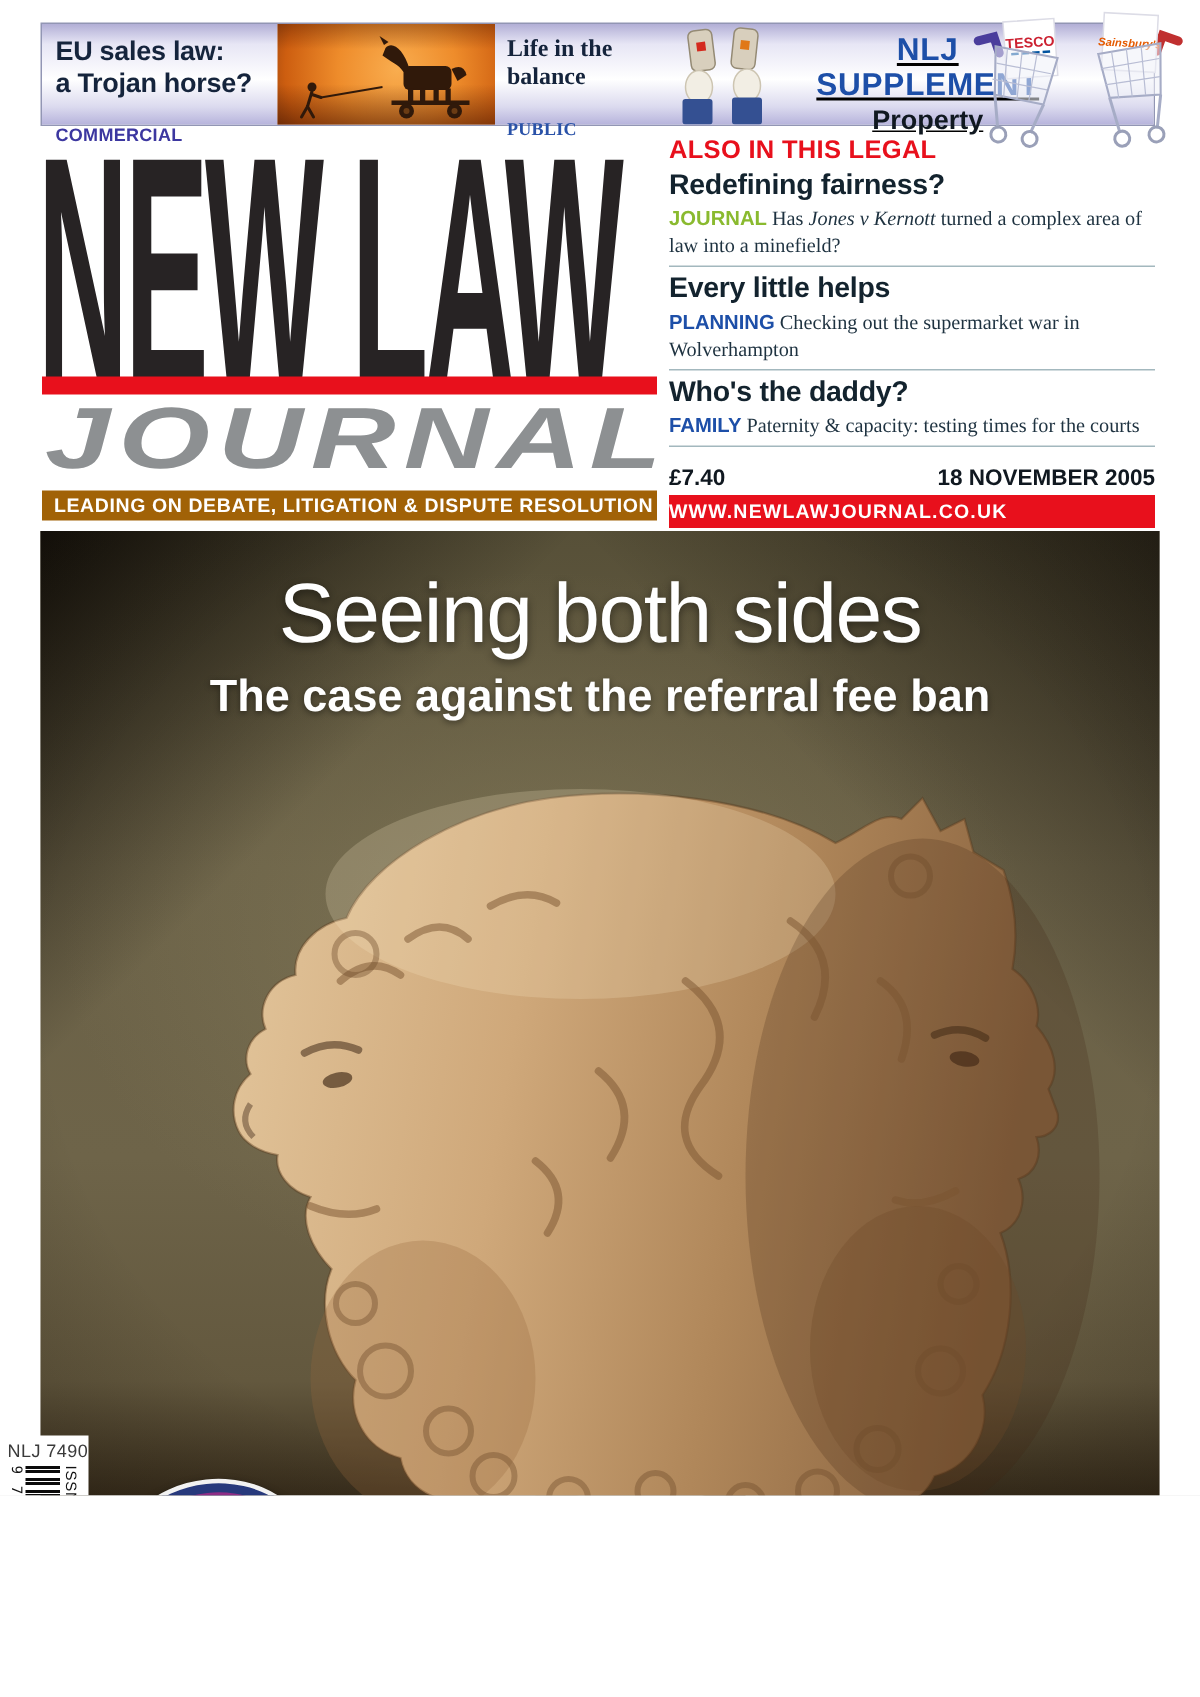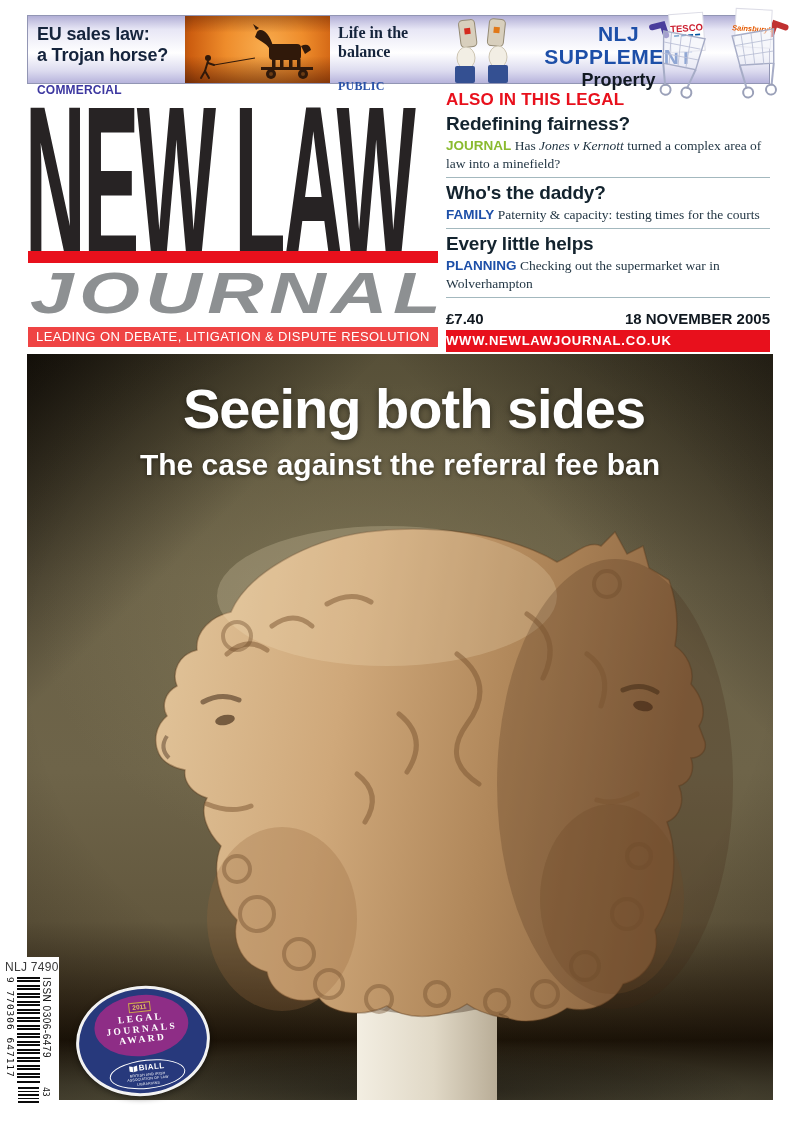--- a/index.html
+++ b/index.html
@@ -1,46 +1,46 @@
 <!DOCTYPE html>
 <html><head>
 <meta charset="utf-8">
 <style>
   html,body{margin:0;padding:0;background:#ffffff;}
-  .page{position:relative;width:800px;height:1131px;background:#ffffff;overflow:hidden;
+  .page{position:relative;width:800px;height:997px;background:#ffffff;overflow:hidden;
         font-family:"Liberation Sans","DejaVu Sans",sans-serif;outline:1px solid #d9d9d9;}
 
   
   .top-strip{position:absolute;left:27px;top:15px;width:743px;height:69px;display:flex;
              border:1px solid #9296b4;box-sizing:border-box;}
   .strip-grad{background:linear-gradient(180deg,#b2afd6 0%,#e7e6f5 20%,#ffffff 55%,#dcdbef 82%,#b7b4dc 100%);}
   .sp{box-sizing:border-box;height:100%;}
   .sp-text1{width:157px;padding:8px 0 0 9px;}
   .sp-horse{width:145px;background:
       linear-gradient(180deg,rgba(70,20,0,0.35) 0%,rgba(70,20,0,0) 25%,rgba(70,20,0,0) 60%,rgba(60,15,0,0.5) 100%),
       radial-gradient(circle at 55% 45%, #f9ad4f 0%, #ee8c2b 45%, #cd5e10 85%, #a64a0e 100%);}
   .sp-text2{width:100px;padding:8px 0 0 8px;font-family:Liberation Serif, serif;}
   .sp-defib{width:100px;}
-  .sp-supp{width:239px;text-align:center;padding:6px 62px 0 0;}
+  .sp-supp{width:239px;text-align:center;padding:6px 62px 0 0;text-decoration:underline;}
   .strip-h{font-size:18px;font-weight:bold;color:#15243c;line-height:1.16;letter-spacing:-0.2px;}
   .strip-h2{font-size:16px;font-weight:bold;color:#15243c;line-height:1.18;}
   .strip-cat{font-size:12px;font-weight:bold;color:#3c37a0;margin-top:17px;letter-spacing:0.2px;}
   .strip-cat2{color:#2a52a8;}
   .supp-blue{font-size:21px;line-height:1.1;font-weight:bold;color:#1d4fa8;letter-spacing:0.5px;}
   .supp-prop{font-size:18px;font-weight:bold;color:#101820;margin-top:2px;}
   .trolleys{position:absolute;right:-28px;top:-13px;width:152px;height:102px;}
 
   
   .mast-title{position:absolute;left:25px;top:73px;font-size:100px;font-weight:bold;color:#272324;
               line-height:1;letter-spacing:-3px;transform:scale(0.84,2.2);transform-origin:left top;white-space:nowrap;}
   .mast-redbar{position:absolute;left:28px;top:251px;width:410px;height:12px;background:#e8101c;}
   .mast-journal{position:absolute;left:30px;top:264px;font-size:58px;font-weight:bold;font-style:italic;
                 color:#8d9092;letter-spacing:4px;line-height:1;transform:scaleX(1.35);transform-origin:left top;white-space:nowrap;}
-  .mast-tagline{position:absolute;left:28px;top:327px;width:410px;height:20px;background:#ef4444;
-                color:#ffffff;font-size:13px;font-weight:normal;line-height:20px;padding-left:8px;
+  .mast-tagline{position:absolute;left:28px;top:327px;width:410px;height:20px;background:#a16207;
+                color:#ffffff;font-size:13px;font-weight:bold;line-height:20px;padding-left:8px;
                 letter-spacing:0.4px;box-sizing:border-box;white-space:nowrap;}
 
   
   .right-col{position:absolute;left:446px;top:90px;width:324px;}
   .also-hdr{font-size:17px;font-weight:bold;color:#e8101c;letter-spacing:0.2px;margin-bottom:3px;}
   .it-head{font-size:19px;font-weight:bold;color:#13232e;margin:3px 0 2px 0;letter-spacing:-0.2px;}
   .it-body{font-family:"Liberation Serif","DejaVu Serif",serif;font-size:13.5px;line-height:1.34;
            color:#1e3240;margin:0 0 4px 0;}
   .it-label{font-family:"Liberation Sans","DejaVu Sans",sans-serif;font-weight:bold;font-size:13.5px;}
   .lab-green{color:#8aba2f;} .lab-blue{color:#1d4fa8;}
@@ -51,22 +51,22 @@
             color:#ffffff;font-size:13px;font-weight:bold;text-align:left;line-height:22px;letter-spacing:0.8px;}
 
   
   .photo{position:absolute;left:27px;top:354px;width:746px;height:746px;overflow:hidden;
     background:
       radial-gradient(ellipse 95% 85% at 50% 42%, rgba(0,0,0,0) 52%, rgba(12,8,4,0.5) 100%),
       linear-gradient(135deg, rgba(8,5,2,0.85) 0%, rgba(8,5,2,0) 24%),
       linear-gradient(225deg, rgba(8,5,2,0.6) 0%, rgba(8,5,2,0) 26%),
       radial-gradient(ellipse 60% 45% at 45% 36%, rgba(142,132,96,0.5), rgba(0,0,0,0) 72%),
       linear-gradient(180deg,#575038 0%,#6a6147 30%,#6e6449 56%,#63583e 76%,#352a19 87%,#1d1408 92%,#514c38 98%,#5e5942 100%);}
-  .cover-headline{position:absolute;left:14px;top:22px;width:100%;text-align:center;color:#ffffff;
-                  font-size:56px;font-weight:bold;letter-spacing:-1px;text-shadow:0 2px 6px rgba(0,0,0,0.45);}
+  .cover-headline{position:absolute;left:0;top:22px;width:100%;text-align:center;color:#ffffff;
+                  font-size:56px;font-weight:normal;letter-spacing:-1px;text-shadow:0 2px 6px rgba(0,0,0,0.45);}
   .cover-sub{position:absolute;left:0;top:94px;width:100%;text-align:center;color:#ffffff;
              font-size:30px;font-weight:bold;letter-spacing:0;text-shadow:0 1px 4px rgba(0,0,0,0.45);}
   .sculpt{position:absolute;left:0;top:0;width:746px;height:746px;}
 
   
   .barcode-box{position:absolute;left:0;top:957px;width:59px;height:150px;background:#ffffff;z-index:5;}
   .nlj-code{font-size:12px;color:#3a3a3a;padding:3px 0 0 5px;letter-spacing:0.3px;}
   .bc-row{position:absolute;left:5px;top:20px;height:106px;display:flex;gap:1px;}
   .bc-vtext{writing-mode:vertical-rl;font-family:"DejaVu Sans Mono","Liberation Mono",monospace;
             font-size:9.5px;color:#111;letter-spacing:1px;}
@@ -214,28 +214,28 @@
   <div class="right-col">
     <div class="also-hdr">ALSO IN THIS LEGAL</div>
 
     <div>
       <div class="it-head">Redefining fairness?</div>
       <p class="it-body"><span class="it-label lab-green">JOURNAL</span> <span>Has </span><i>Jones v Kernott</i><span> turned a complex area of law into a minefield?</span></p>
       <hr class="divider">
     </div>
 
     <div>
+      <div class="it-head">Every little helps</div>
+      <p class="it-body"><span class="it-label lab-blue">PLANNING</span> <span>Checking out the supermarket war in Wolverhampton</span></p>
+      <hr class="divider">
+    </div>
+
+    <div>
       <div class="it-head">Who's the daddy?</div>
       <p class="it-body"><span class="it-label lab-blue">FAMILY</span> <span>Paternity &amp; capacity: testing times for the courts</span></p>
-      <hr class="divider">
-    </div>
-
-    <div>
-      <div class="it-head">Every little helps</div>
-      <p class="it-body"><span class="it-label lab-blue">PLANNING</span> <span>Checking out the supermarket war in Wolverhampton</span></p>
       <hr class="divider">
     </div>
 
     <div class="price-row">
       <span>£7.40</span>
       <span>18 NOVEMBER 2005</span>
     </div>
   </div>
 
   <div class="site-bar">WWW.NEWLAWJOURNAL.CO.UK</div>

